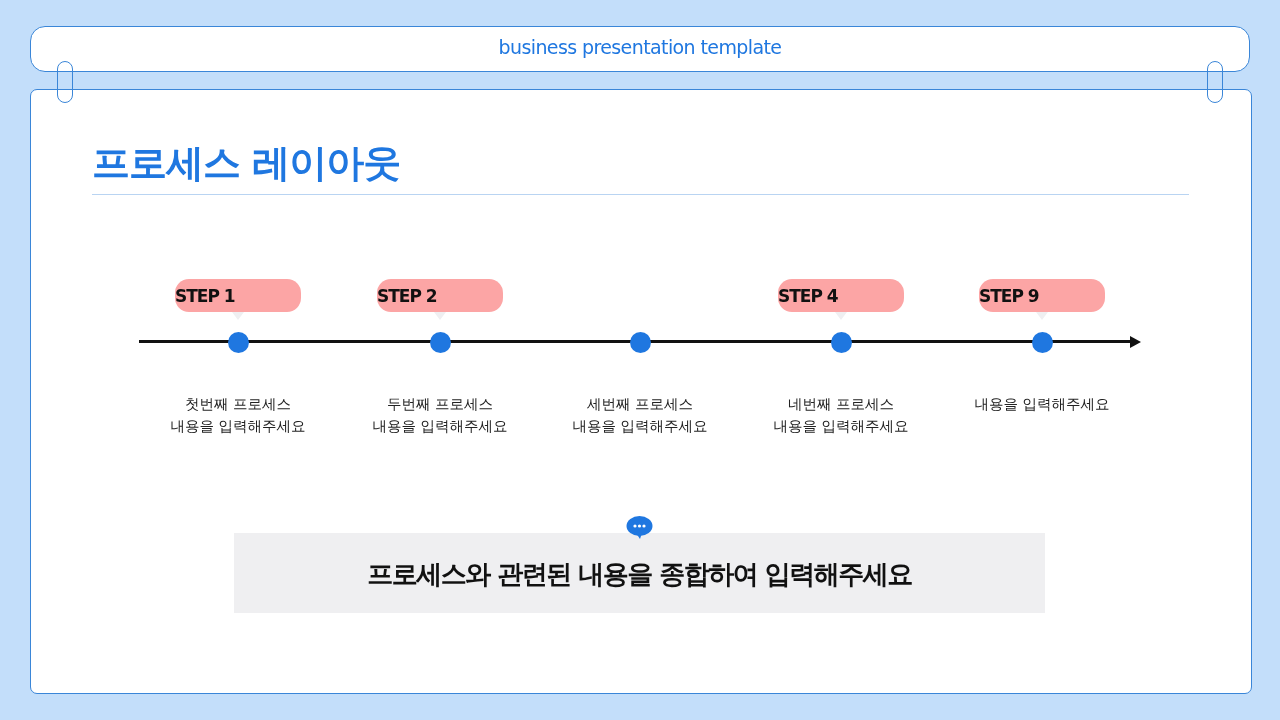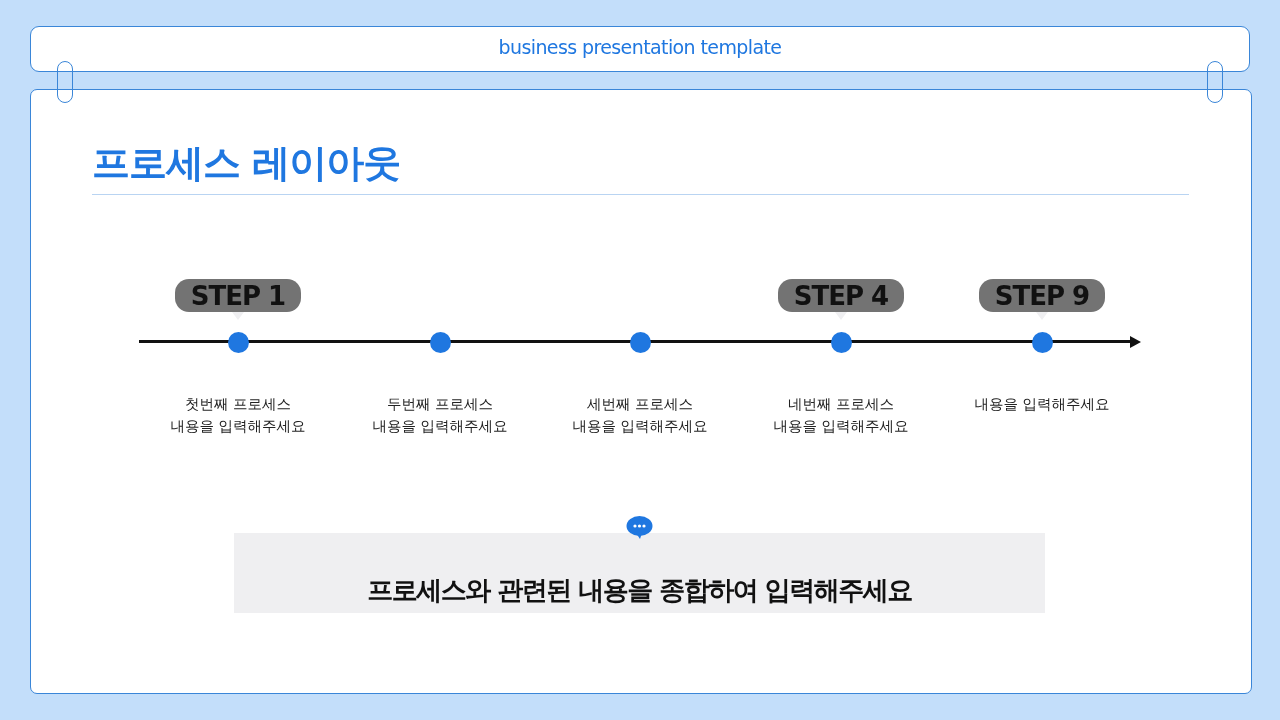--- a/index.html
+++ b/index.html
@@ -1,33 +1,33 @@
 <!DOCTYPE html>
 <html><head>
   <meta charset="utf-8">
   <style>
     html, body { margin:0; padding:0; }
     body { width:1280px; height:720px; background:#c3defa; position:relative; overflow:hidden; font-family:"DejaVu Sans", sans-serif; }
-    .top-bar { position:absolute; left:30px; top:26px; width:1220px; height:46px; background:#fff; border:1.5px solid #3a86d8; border-radius:9px; box-sizing:border-box; }
+    .top-bar { position:absolute; left:30px; top:26px; width:1220px; height:46px; background:#fff; border:1.5px solid #3a86d8; border-radius:15px; box-sizing:border-box; }
     .top-bar-title { position:absolute; left:0; right:0; top:9px; text-align:center; color:#1f77e0; font-size:19px; letter-spacing:-0.6px; font-family:"DejaVu Sans", sans-serif; }
     .main-card { position:absolute; left:30px; top:89px; width:1222px; height:605px; background:#fff; border:1.5px solid #3a86d8; border-radius:7px; box-sizing:border-box; }
     .clip { position:absolute; width:16px; height:42px; border:1.5px solid #3a86d8; border-radius:9px; box-sizing:border-box; top:61px; background:transparent; }
     .clip.left { left:57px; }
     .clip.right { left:1207px; }
     .page-title { position:absolute; left:92px; top:138px; color:#1f77e0; font-size:38px; font-weight:bold; letter-spacing:-1px; margin:0;text-align:right; }
     .title-rule { position:absolute; left:92px; top:194px; width:1097px; height:1px; background:#b9d4f2; }
     .timeline-line { position:absolute; left:139px; top:340px; width:993px; height:3px; background:#111; }
     .timeline-arrow { position:absolute; left:1130px; top:336px; width:0; height:0; border-top:6px solid transparent; border-bottom:6px solid transparent; border-left:11px solid #111; }
     .step { position:absolute; top:279px; width:200px; margin-left:-100px; }
-    .step-badge { position:relative; margin:0 auto; width:126px; height:33px; background:#737373; border-radius:14px; text-align:center; line-height:35px; font-weight:bold; font-size:26px; color:#111; letter-spacing:-1px; }
+    .step-badge { position:relative; margin:0 auto; width:126px; height:33px; background:#fca5a5; border-radius:14px; text-align:left; line-height:35px; font-weight:bold; font-size:17px; color:#111; letter-spacing:-1px; }
     .step-badge::after { content:""; position:absolute; left:57px; bottom:-8px; border-left:6px solid transparent; border-right:6px solid transparent; border-top:8px solid #efeff1; }
     .step-dot { position:absolute; left:90px; top:53px; width:21px; height:21px; border-radius:50%; background:#1f77e0; }
     .step-desc { position:absolute; top:114px; left:0; width:200px; text-align:center; font-size:14.5px; line-height:22px; color:#222; }
     .summary-box { position:absolute; left:234px; top:533px; width:811px; height:80px; background:#efeff1; }
-    .summary-text { position:absolute; left:0; right:0; top:24px; text-align:center; font-size:26px; font-weight:bold; color:#111; letter-spacing:-1.5px;margin-top:16px; }
+    .summary-text { position:absolute; left:0; right:0; top:24px; text-align:center; font-size:26px; font-weight:bold; color:#111; letter-spacing:-1.5px; }
     .chat-icon { position:absolute; left:626px; top:516px; width:27px; height:23px; }
   </style>
 </head>
 <body>
 
 <div class="top-bar">
   <div class="top-bar-title">business presentation template</div>
 </div>
 
 <div class="main-card"></div>
@@ -44,20 +44,21 @@
 <div class="step" style="left:238px;">
   <div class="step-badge">STEP 1</div>
   <div class="step-dot"></div>
   <div class="step-desc">
     <div>첫번째 프로세스</div>
     <div>내용을 입력해주세요</div>
   </div>
 </div>
 
 <div class="step" style="left:440px;">
+  <div class="step-badge">STEP 2</div>
   <div class="step-dot"></div>
   <div class="step-desc">
     <div>두번째 프로세스</div>
     <div>내용을 입력해주세요</div>
   </div>
 </div>
 
 <div class="step" style="left:640px;">
   <div class="step-dot"></div>
   <div class="step-desc">

